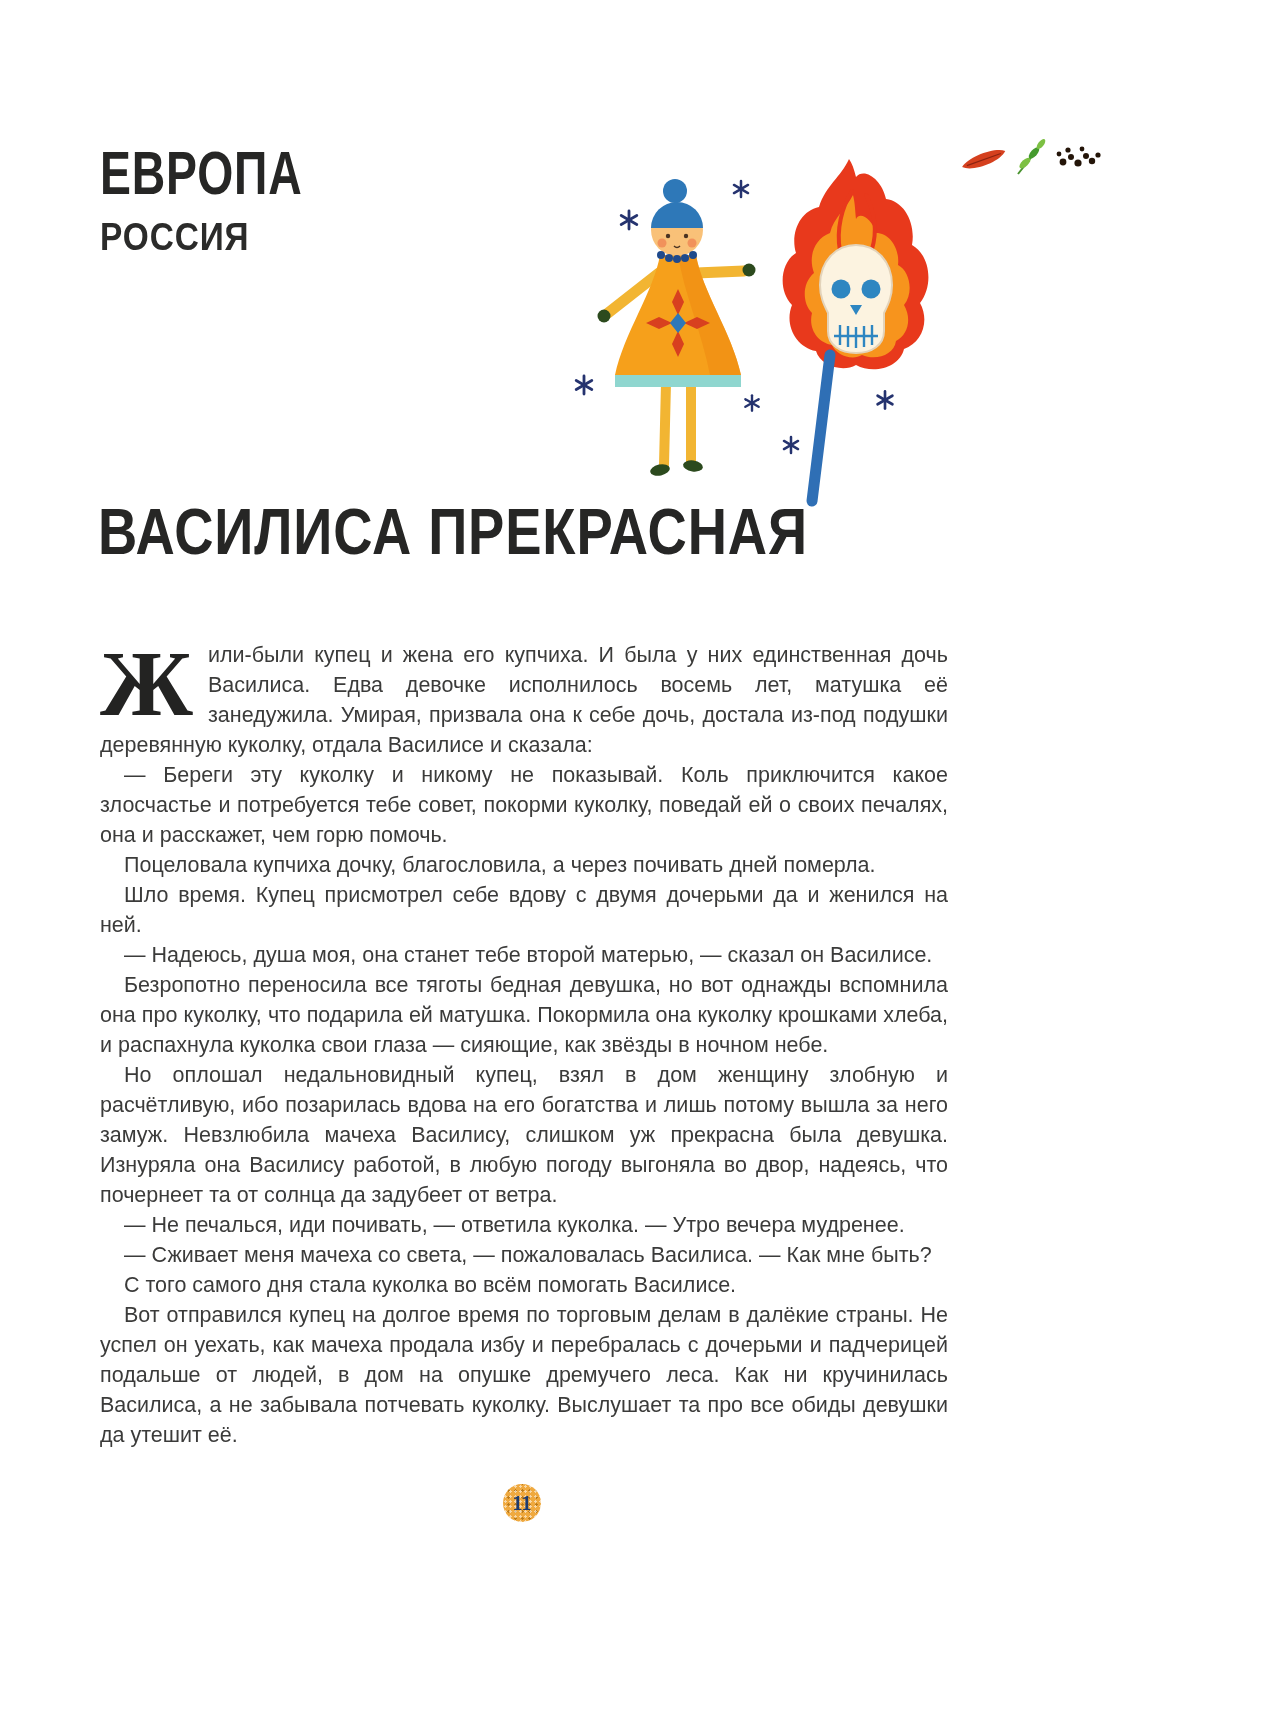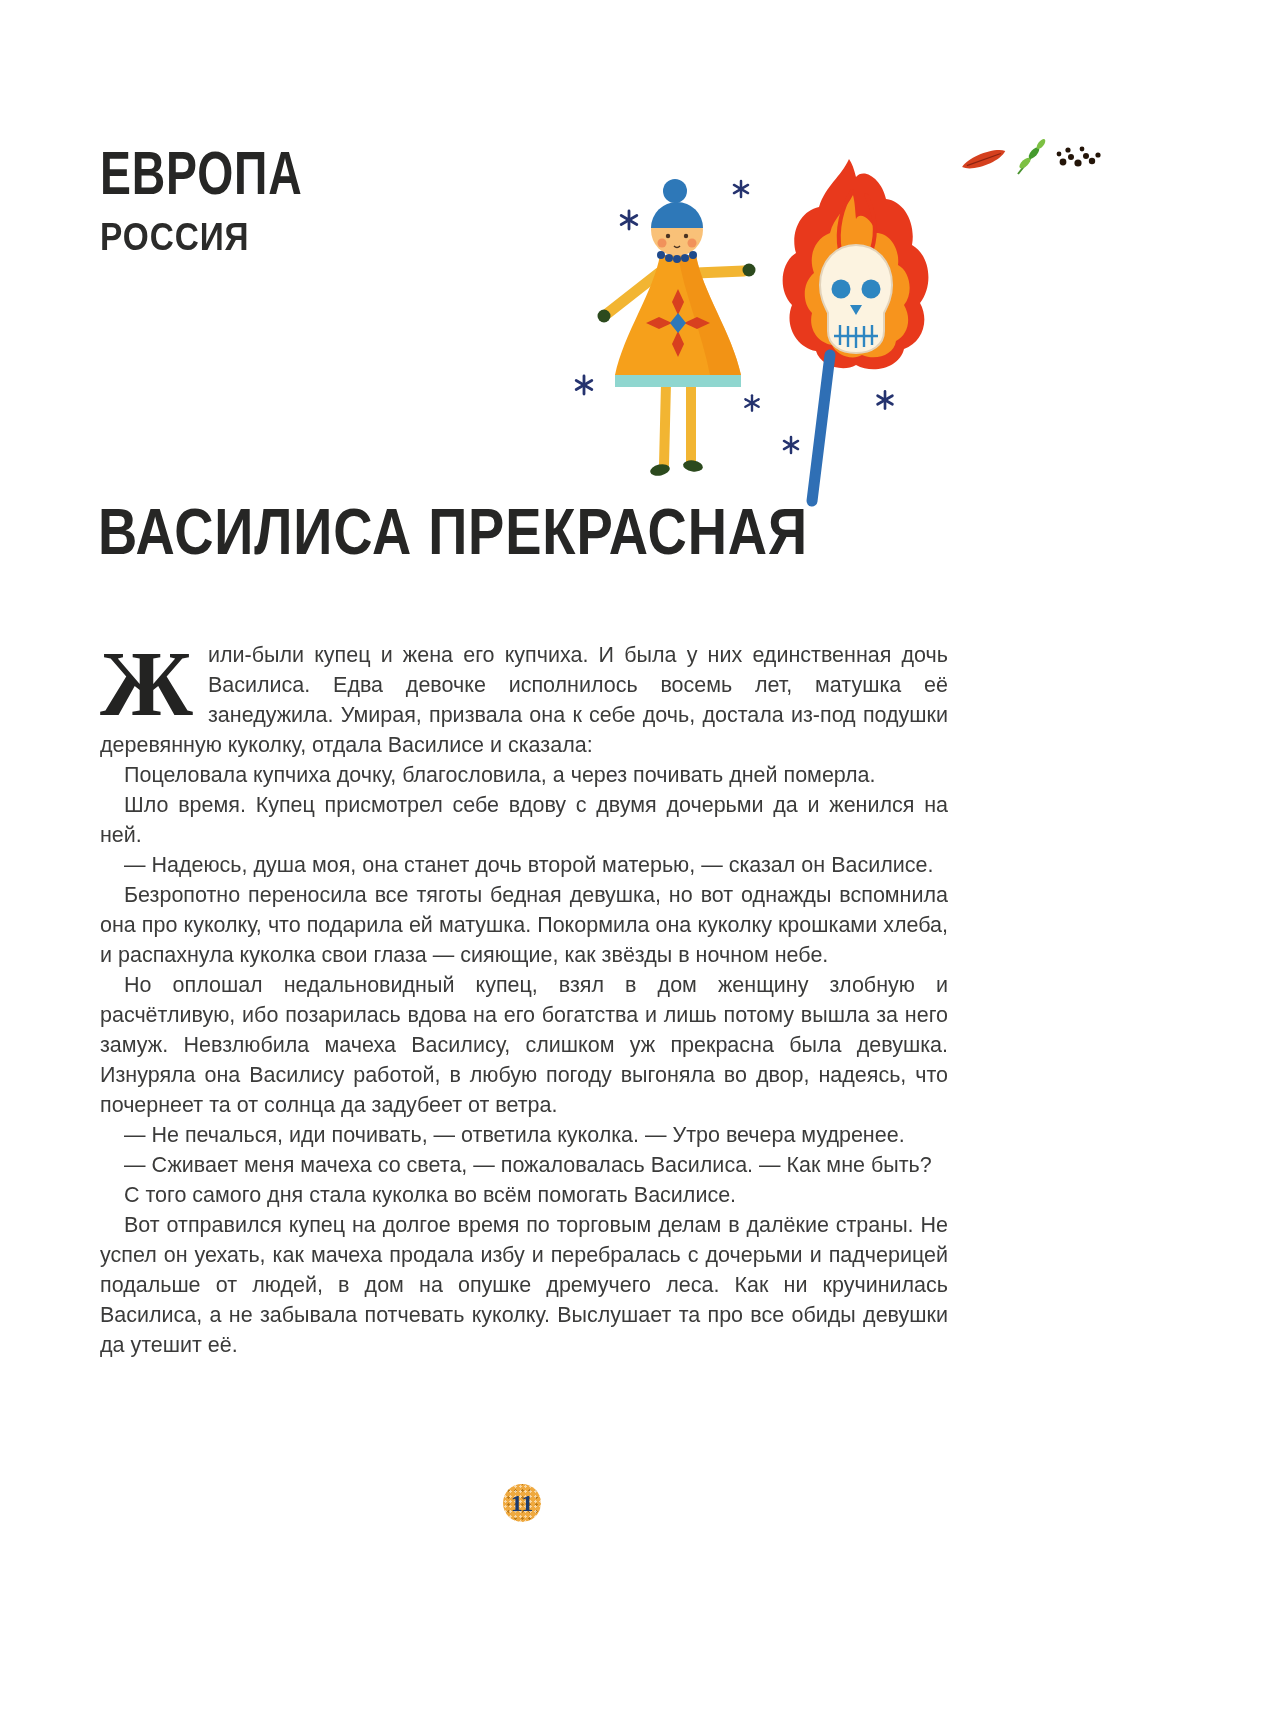--- a/index.html
+++ b/index.html
@@ -68,21 +68,21 @@
     background-color: #efa93f;
     background-image:
       radial-gradient(rgba(255,255,255,0.55) 1px, transparent 1.4px),
       radial-gradient(rgba(178,116,22,0.85) 1px, transparent 1.4px);
     background-size: 5px 5px, 7px 7px;
     background-position: 0 0, 2px 3px;
     display: flex; align-items: center; justify-content: center;
   }
   .page-number span {
     font-family: "Liberation Serif", serif;
-    font-size: 24px; font-weight: 700; color: #1c3a6e;
+    font-size: 20px; font-weight: 700; color: #1c3a6e;
   }
 </style>
 </head>
 <body>
 
 <div class="page">
 
   <header class="page-header">
     <h1 class="region">ЕВРОПА</h1>
     <h2 class="country">РОССИЯ</h2>
@@ -214,26 +214,27 @@
       </g>
     </svg>
   </div>
 
   <h2 class="story-title">ВАСИЛИСА ПРЕКРАСНАЯ</h2>
 
   <div class="body">
     <p class="lead"><span class="dropcap">Ж</span><span>или-были купец и жена его купчиха. И была у них единственная дочь Василиса. Едва девочке исполнилось восемь лет, матушка её занедужила. Умирая, призвала она к себе дочь, достала из-под подушки деревянную куколку, отдала Василисе и сказала:</span></p>
     <div>
 
+        <p class="para">— Береги эту куколку и никому не показывай. Коль приключится какое злосчастье и потребуется тебе совет, покорми куколку, поведай ей о своих печалях, она и расскажет, чем горю помочь.</p>
 
         <p class="para">Поцеловала купчиха дочку, благословила, а через почивать дней померла.</p>
 
         <p class="para">Шло время. Купец присмотрел себе вдову с двумя дочерьми да и женился на ней.</p>
 
-        <p class="para">— Надеюсь, душа моя, она станет дочь второй матерью, — сказал он Василисе.</p>
+        <p class="para">— Надеюсь, душа моя, она станет тебе второй матерью, — сказал он Василисе.</p>
 
         <p class="para">Безропотно переносила все тяготы бедная девушка, но вот однажды вспомнила она про куколку, что подарила ей матушка. Покормила она куколку крошками хлеба, и распахнула куколка свои глаза — сияющие, как звёзды в ночном небе.</p>
 
         <p class="para">Но оплошал недальновидный купец, взял в дом женщину злобную и расчётливую, ибо позарилась вдова на его богатства и лишь потому вышла за него замуж. Невзлюбила мачеха Василису, слишком уж прекрасна была девушка. Изнуряла она Василису работой, в любую погоду выгоняла во двор, надеясь, что почернеет та от солнца да задубеет от ветра.</p>
 
         <p class="para">— Не печалься, иди почивать, — ответила куколка. — Утро вечера мудренее.</p>
 
         <p class="para">— Сживает меня мачеха со света, — пожаловалась Василиса. — Как мне быть?</p>
 
         <p class="para">С того самого дня стала куколка во всём помогать Василисе.</p>

